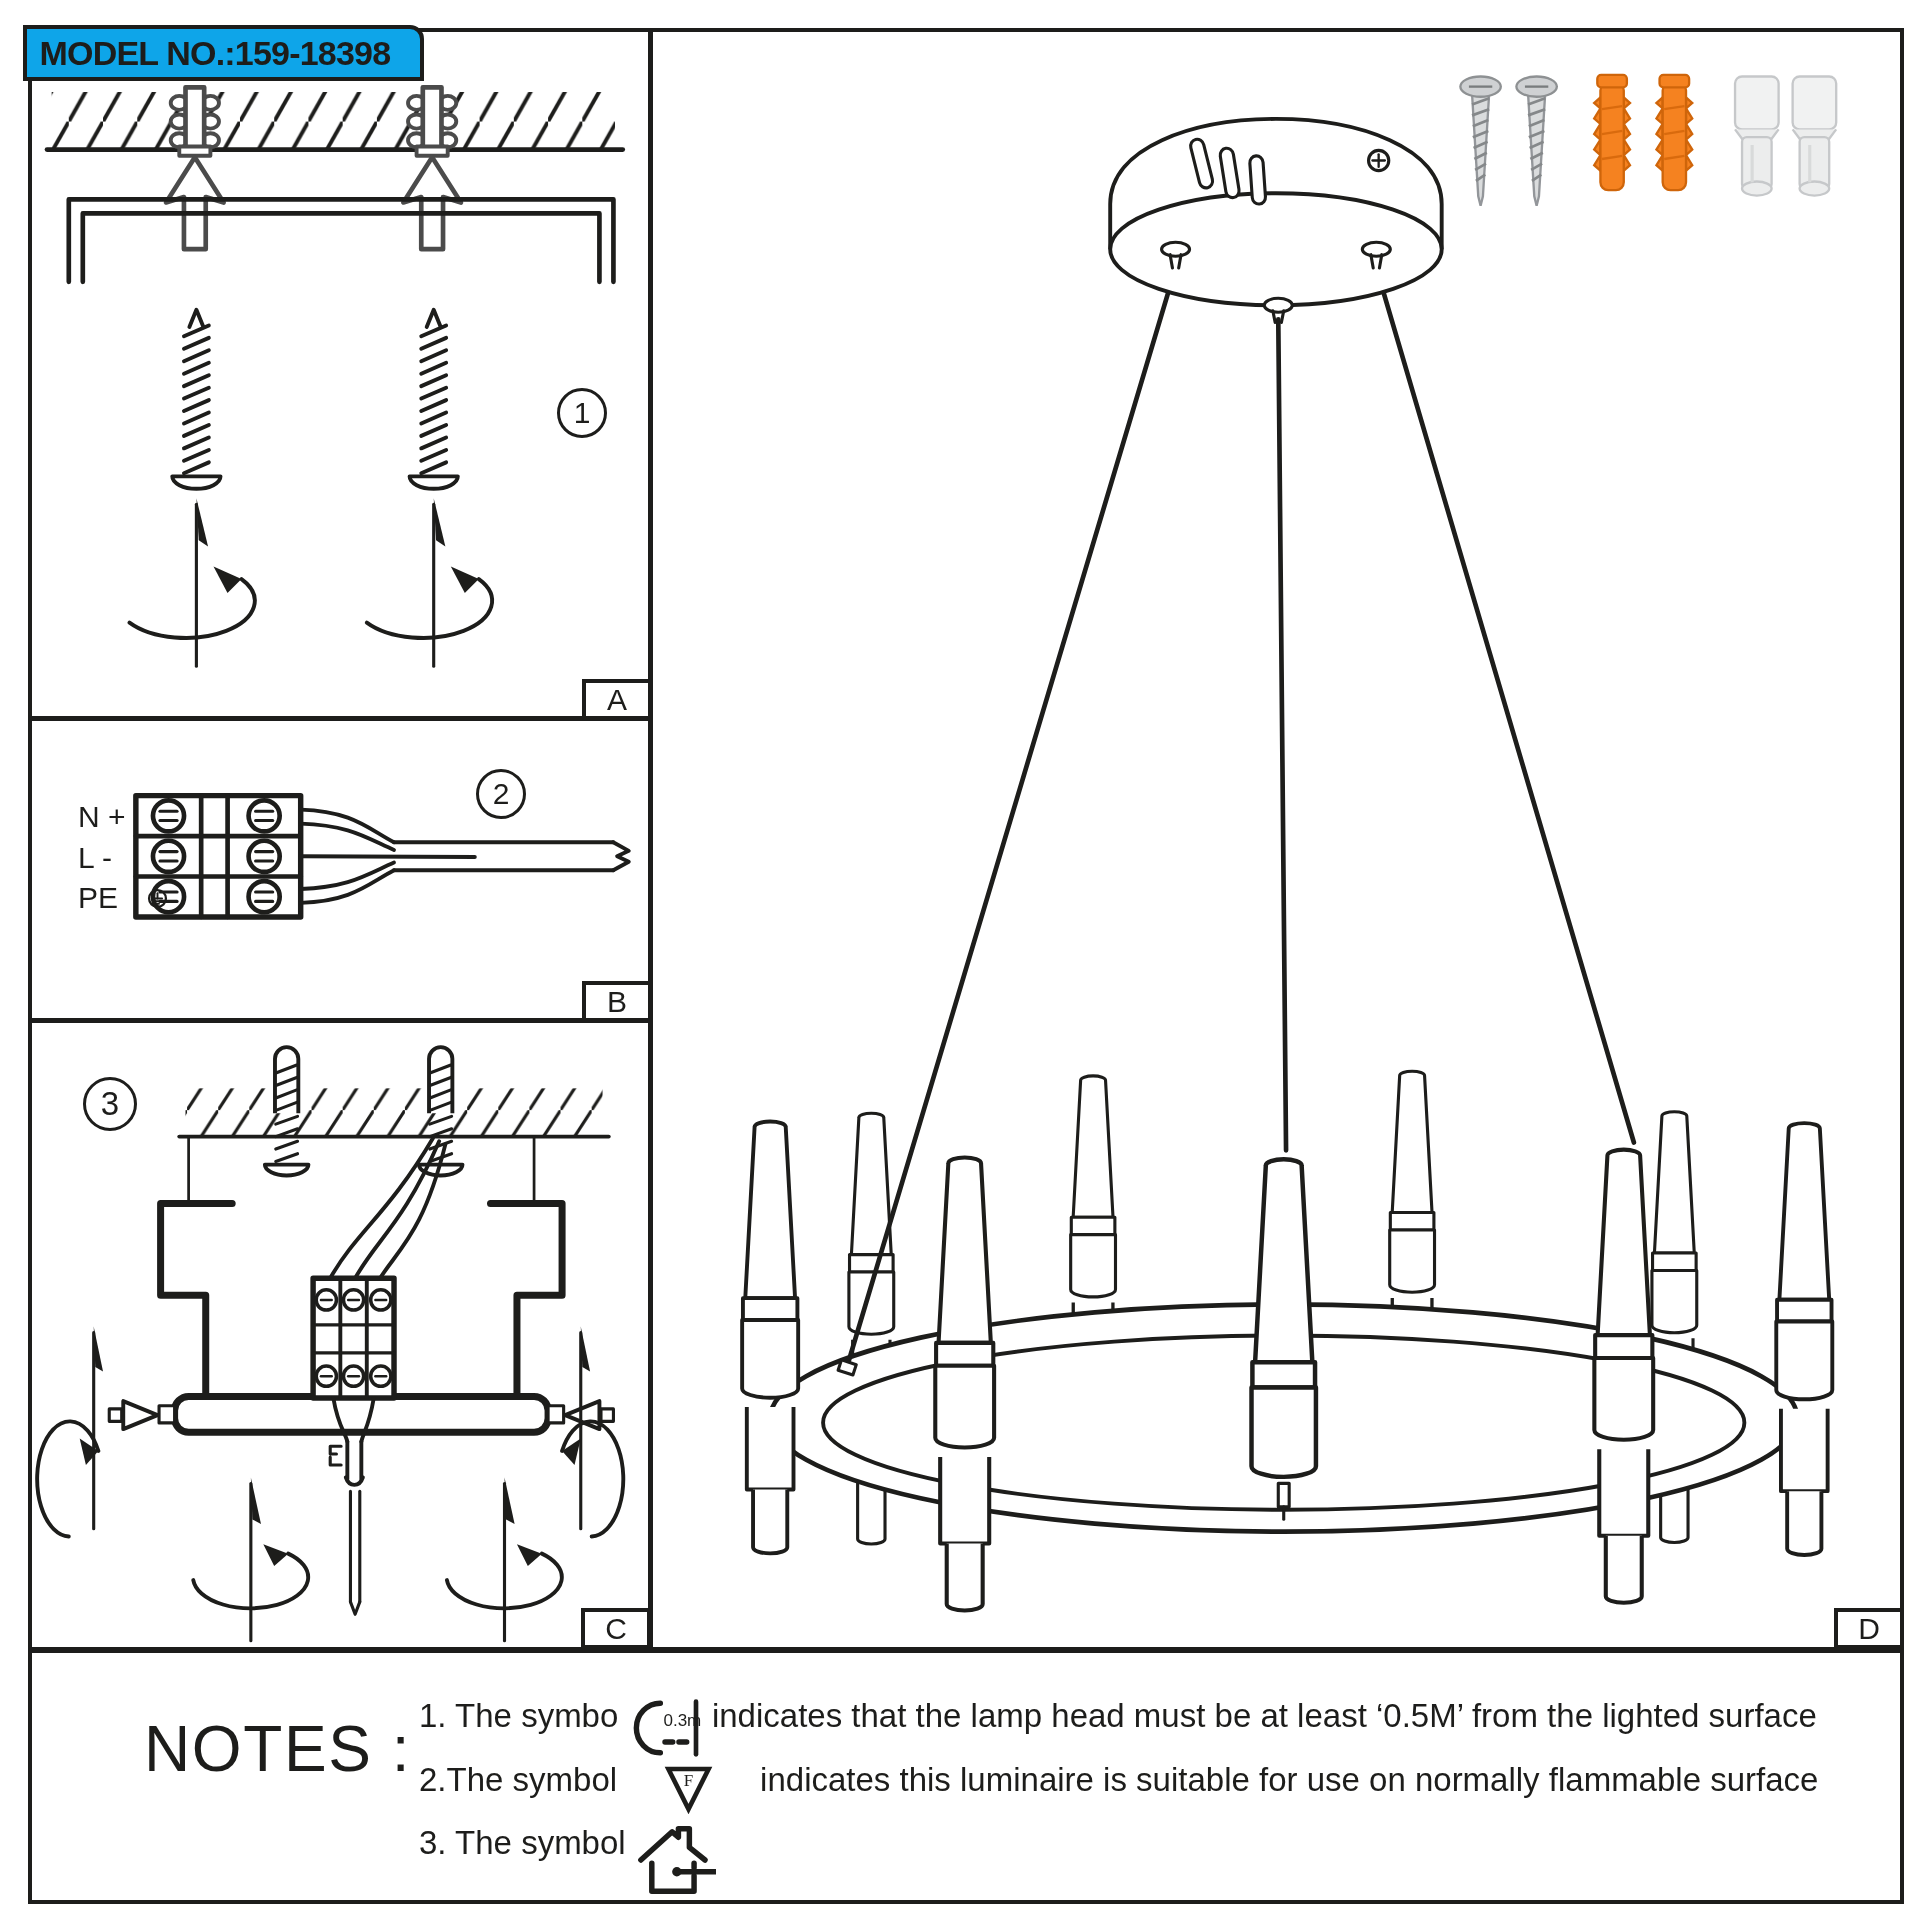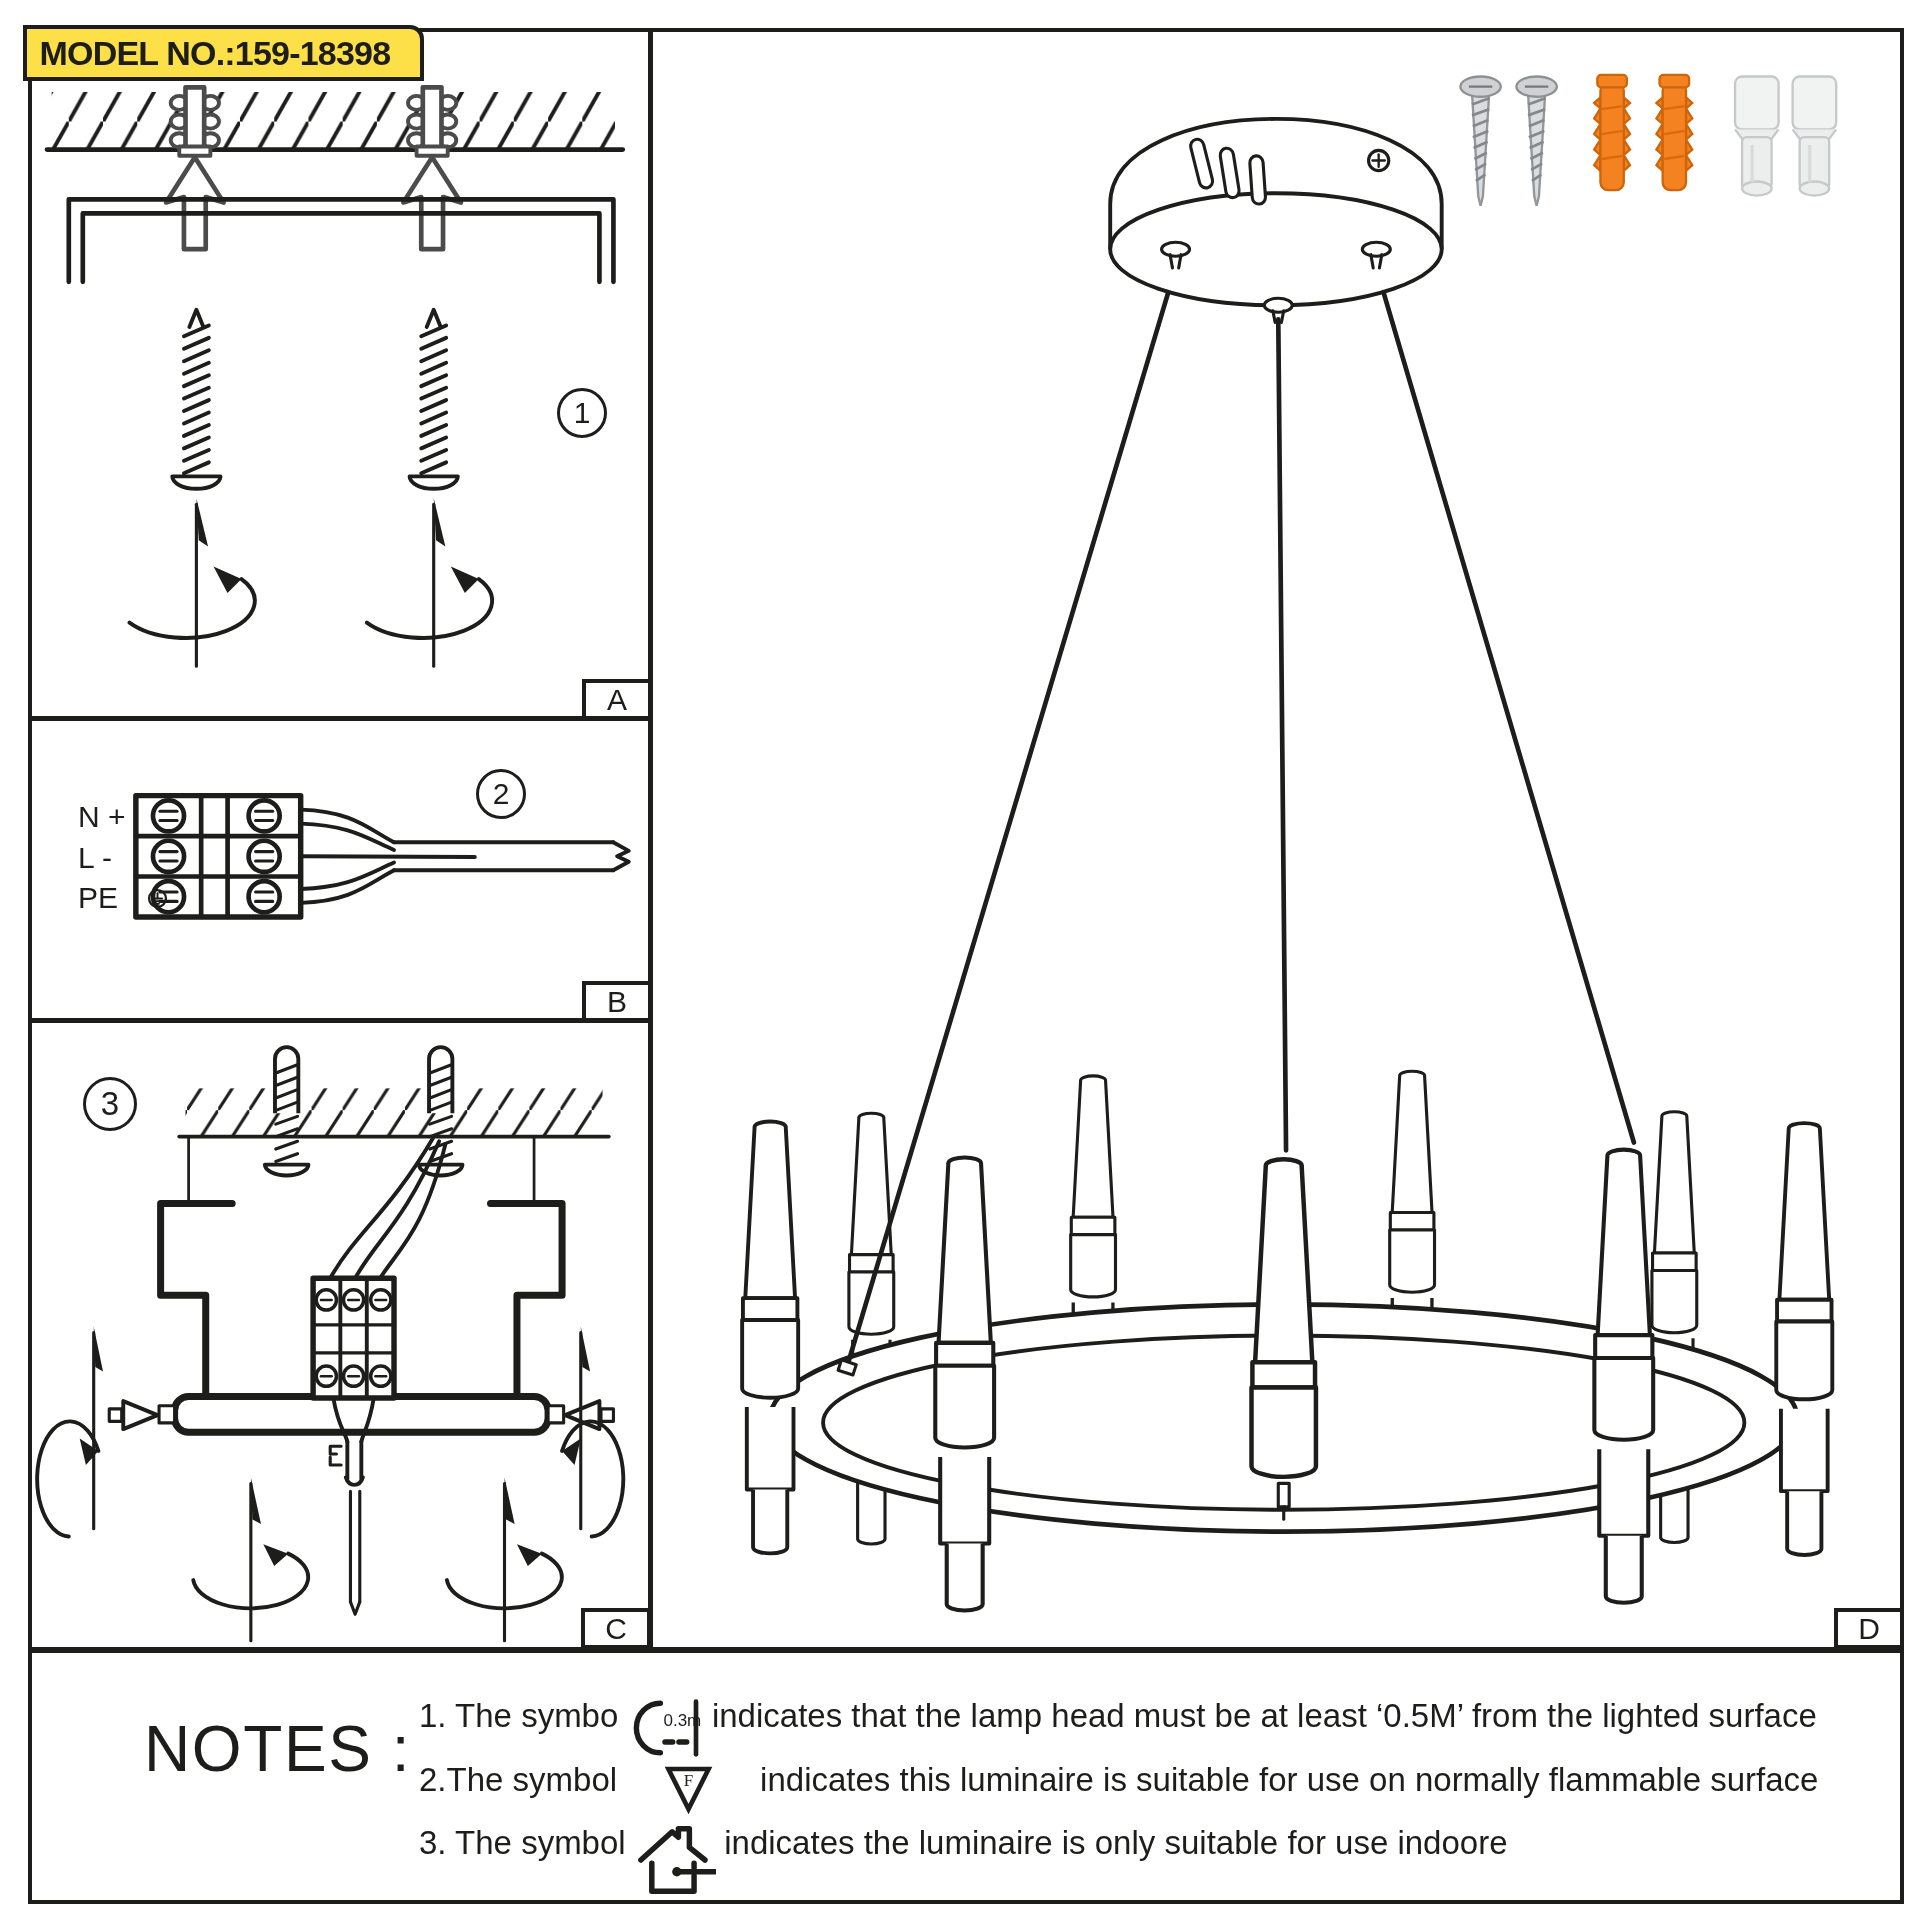--- a/index.html
+++ b/index.html
@@ -3,21 +3,21 @@
 <meta charset="utf-8">
 <style>
   html,body{margin:0;padding:0;background:#fff;}
   body{width:1930px;height:1930px;position:relative;font-family:"Liberation Sans",sans-serif;color:#1d1d1b;}
   .abs{position:absolute;}
   .frame{left:28px;top:28px;width:1868px;height:1868px;border:4.7px solid #1d1d1b;}
   .vdiv{left:648px;top:28px;width:4.7px;height:1624px;background:#1d1d1b;}
   .hdivA{left:28px;top:716px;width:623px;height:4.7px;background:#1d1d1b;}
   .hdivB{left:28px;top:1018px;width:623px;height:4.7px;background:#1d1d1b;}
   .hdivFull{left:28px;top:1647px;width:1873px;height:6.2px;background:#1d1d1b;}
-  .modeltab{left:23px;top:25px;width:380px;height:48px;background:#fde047;border:4.7px solid #1d1d1b;border-radius:0 14px 0 0;display:flex;align-items:center;padding-left:12.5px;z-index:6;}
+  .modeltab{left:23px;top:25px;width:380px;height:48px;background:#0ea5e9;border:4.7px solid #1d1d1b;border-radius:0 14px 0 0;display:flex;align-items:center;padding-left:12.5px;z-index:6;}
   .modeltab span{font-size:34px;font-weight:600;letter-spacing:-0.8px;white-space:nowrap;}
   .plabel{width:62px;height:33px;border:4.7px solid #1d1d1b;background:#fff;display:flex;align-items:center;justify-content:center;font-size:30px;z-index:5;}
   .stepc{width:44px;height:44px;border:3.9px solid #1d1d1b;border-radius:50%;background:#fff;display:flex;align-items:center;justify-content:center;font-size:30px;z-index:5;}
   .wirelbl{font-size:30px;display:flex;align-items:center;gap:4.7px;z-index:5;}
   .notes-head{left:144px;top:1680px;font-size:64px;letter-spacing:1.6px;margin-top:32px;}
   .noteline{left:419px;width:1479px;display:flex;align-items:flex-start;gap:7.8px;font-size:33px;white-space:nowrap;}
   .nsym{flex:0 0 auto;}
   svg text{font-family:"Liberation Sans",sans-serif;}
   .ln{fill:none;stroke:#1d1d1b;stroke-width:5;stroke-linecap:round;stroke-linejoin:round;}
   .lnf{fill:#fff;stroke:#1d1d1b;stroke-width:5;stroke-linejoin:round;}
@@ -469,15 +469,14 @@
 
 <div class="abs noteline" style="top:1824px;">
   <span>3. The symbol</span>
   <svg class="nsym" width="83" height="72" viewBox="0 0 106 92">
     <path d="M 10,46 L 50,10 L 58,17 L 58,6 L 72,6 L 72,30 L 92,46" class="ln" style="stroke-width:7"></path>
     <path d="M 24,50 V 86 H 78 V 66" class="ln" style="stroke-width:7"></path>
     <path d="M 78,50 V 56" class="ln" style="stroke-width:7"></path>
     <line x1="56" y1="61" x2="106" y2="61" class="ln" style="stroke-width:7"></line>
     <circle cx="56" cy="61" r="6" class="ink"></circle>
   </svg>
-  <span>indicates the luminaire is only suitable for use indoore</span>
 </div>
 
 
 </body></html>

